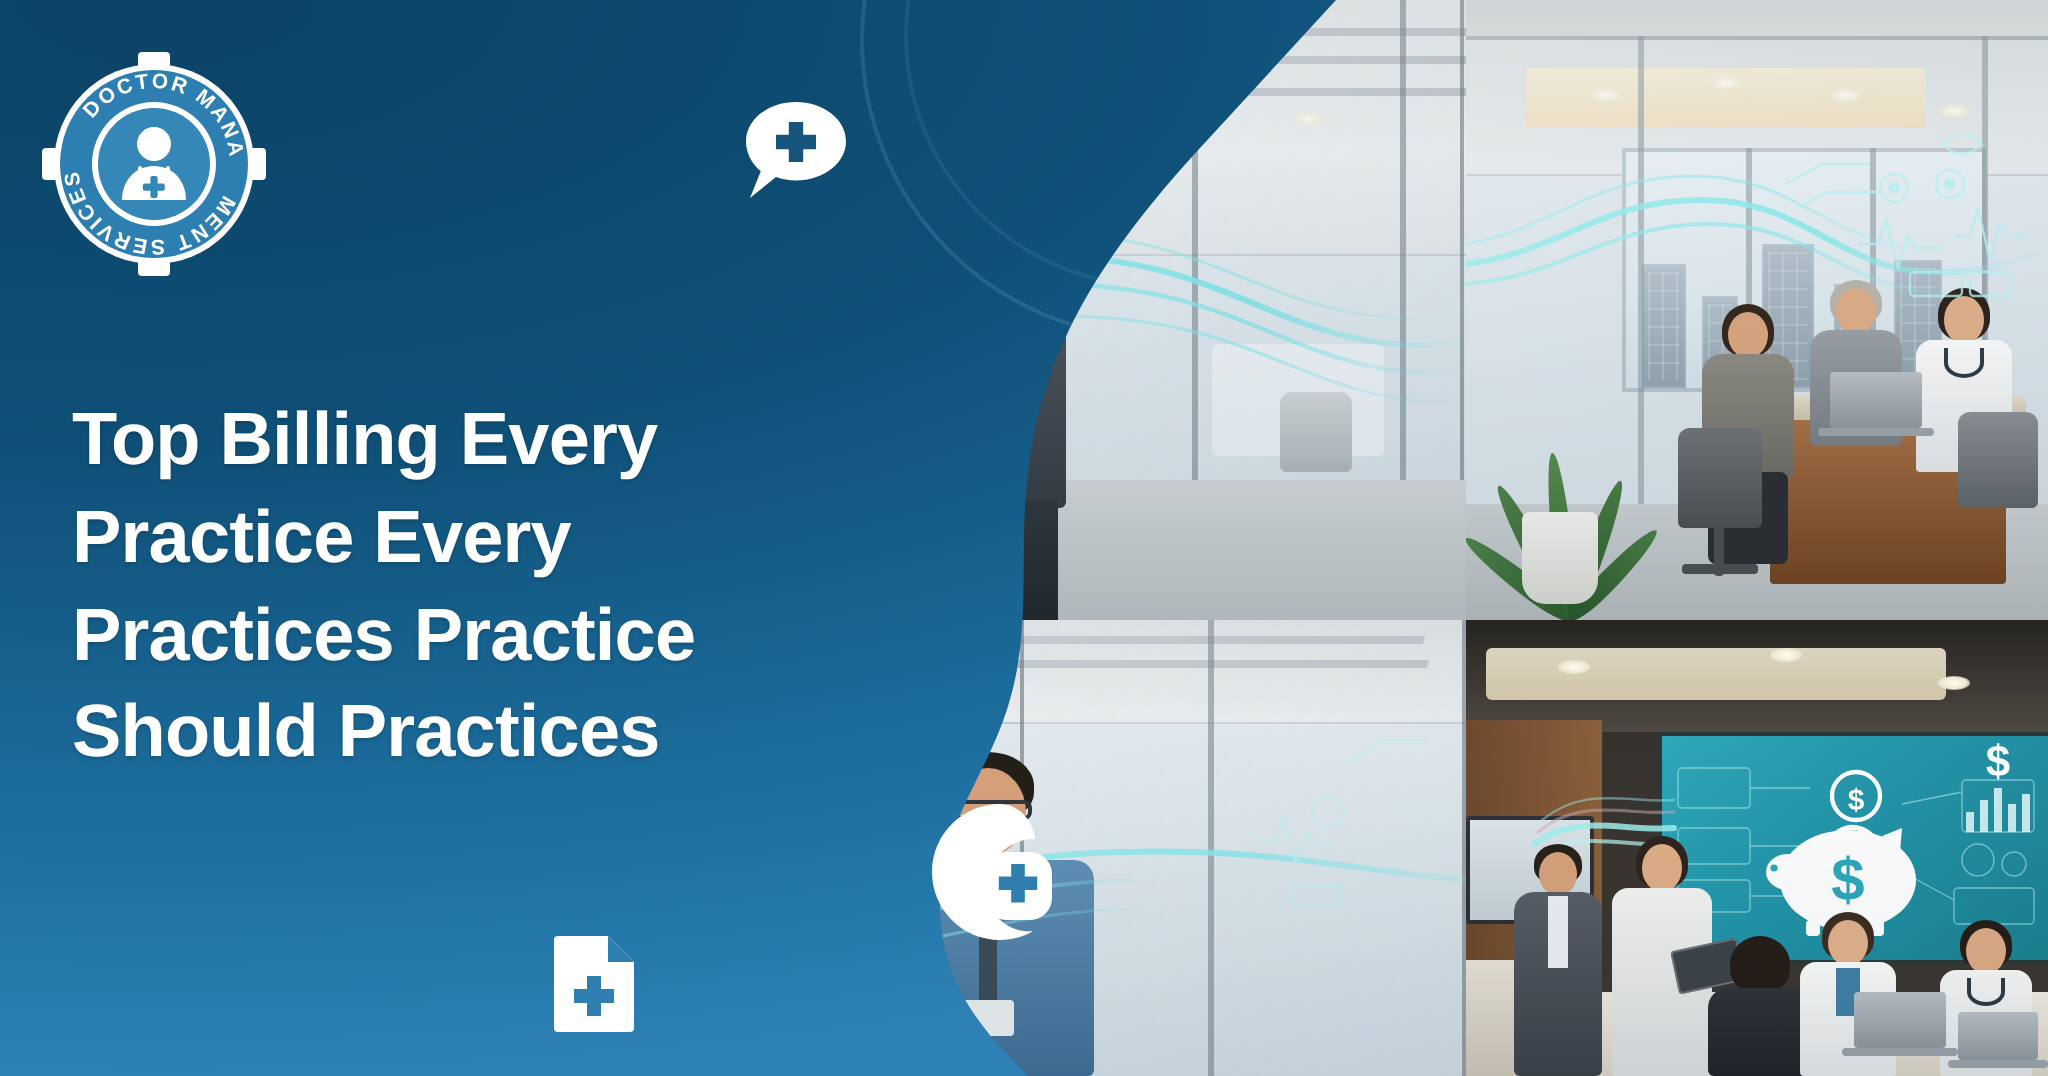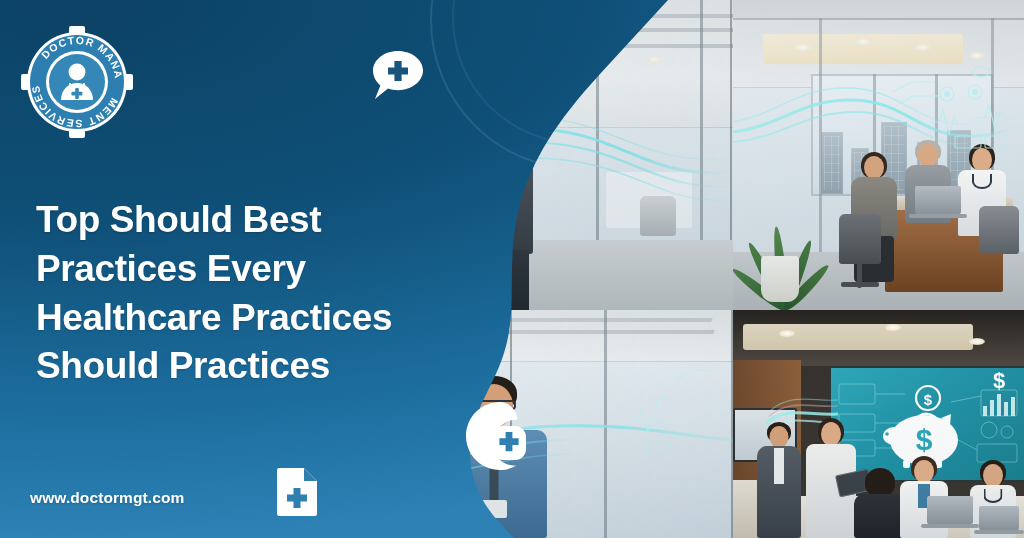--- a/index.html
+++ b/index.html
@@ -606,27 +606,26 @@
         <circle cx="62" cy="71" r="2.6"></circle>
       </g>
       <g fill="#3487b6">
         <rect x="54.2" y="62" width="3.6" height="11" rx="1"></rect>
         <rect x="50.4" y="65.8" width="11" height="3.6" rx="1"></rect>
       </g>
     </svg>
   </div>
 
   <h1 class="headline">
-    <span>Top Should Best</span><br>
-    <span>Practices Every</span><br>
-    <span>Healthcare Practices</span><br>
+    <span>Top Billing Every</span><br>
+    <span>Practice Every</span><br>
+    <span>Practices Practice</span><br>
     <span>Should Practices</span>
   </h1>
 
-  <div class="url">www.doctormgt.com</div>
 
   <div class="ic ic-chat">
     <svg viewBox="0 0 58 58">
       <path d="M29,4 C42.8,4 54,12.8 54,23.6 C54,34.4 42.8,43.2 29,43.2
                C25.4,43.2 22,42.6 19,41.5 L6,52 L11.4,38.6
                C6.8,34.7 4,29.5 4,23.6 C4,12.8 15.2,4 29,4 Z" fill="#ffffff"></path>
       <path d="M25.4,14 h7.2 v6.4 h6.4 v7.2 h-6.4 v6.4 h-7.2 v-6.4 h-6.4 v-7.2 h6.4 z" fill="#17557c"></path>
     </svg>
   </div>
 

